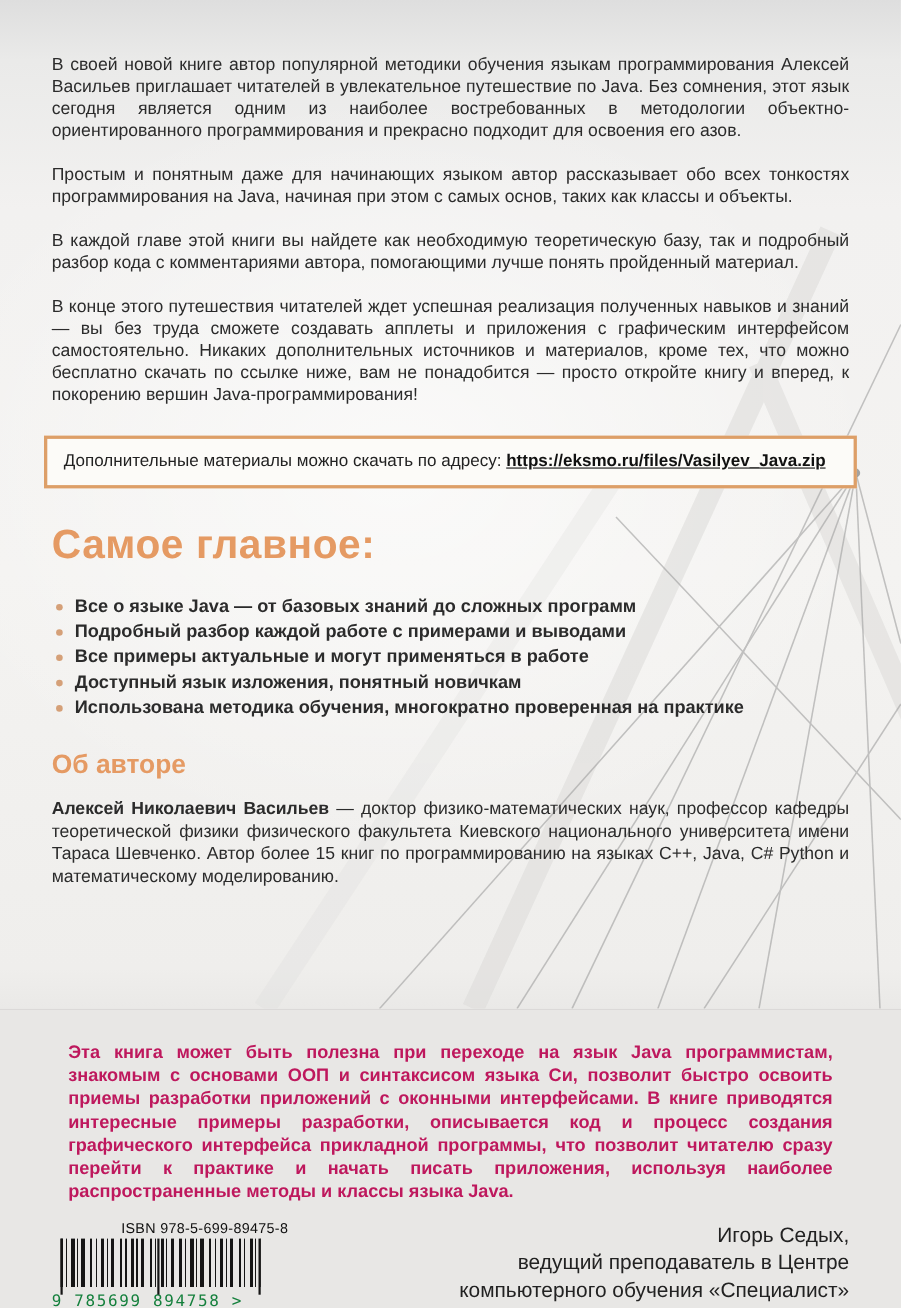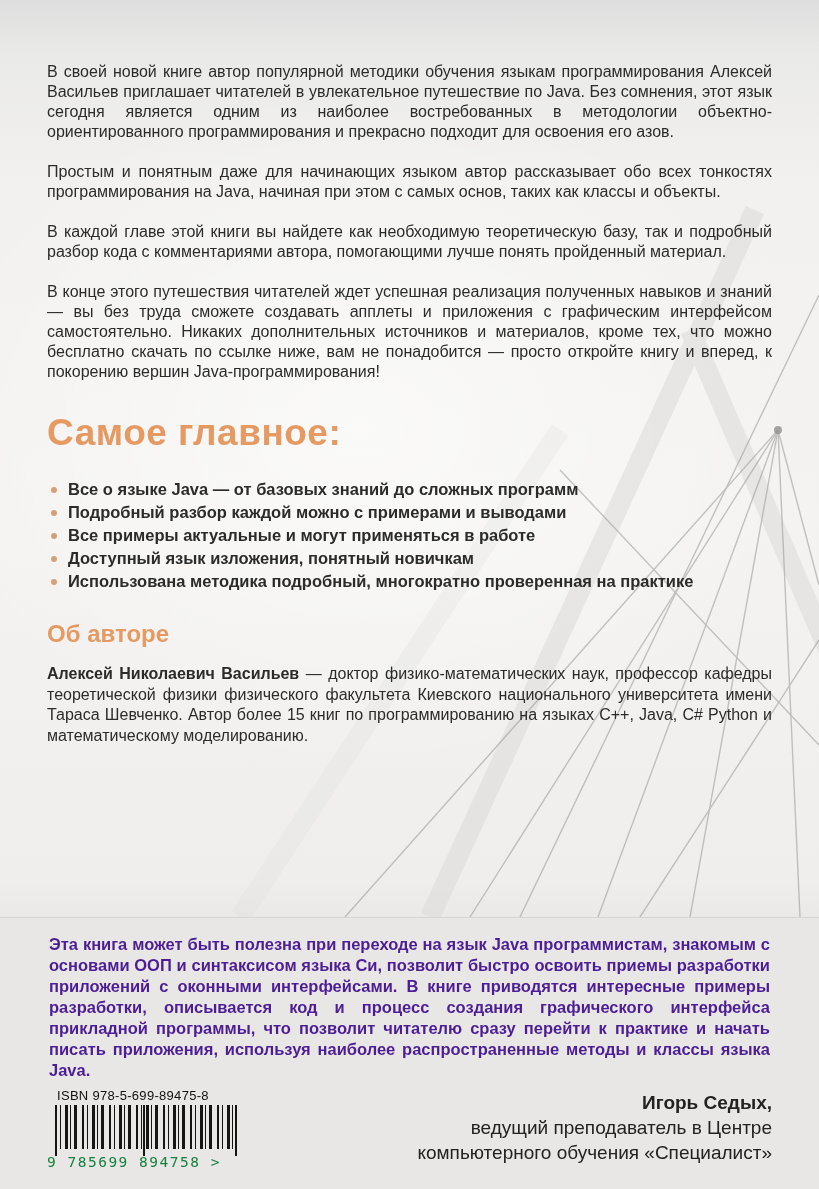--- a/index.html
+++ b/index.html
@@ -7,21 +7,21 @@
     position:relative;
     width:819px;height:1189px;
     overflow:hidden;
     font-family:"Liberation Sans", sans-serif;
     color:#2b2b2b;
     background:
       radial-gradient(ellipse 620px 480px at 44% 36%, rgba(255,255,255,.6), rgba(255,255,255,0) 72%),
       linear-gradient(180deg,#dedede 0,#eaeae9 55px,#f2f1f0 190px,#f4f3f1 520px,#efeeec 880px,#eae9e7 917px);
   }
   .decor{position:absolute;top:0;left:0;pointer-events:none;}
-  .content{position:absolute;inset:0;padding:16px 47px;box-sizing:border-box;}
+  .content{position:absolute;inset:0;padding:4px 47px;box-sizing:border-box;}
   .intro p{
     margin:0 0 20px 0;
     font-size:16px;line-height:20px;
     text-align:justify;
   }
   .intro{margin-top:46px;position:relative;}
   .download-box{
     position:relative;
     margin:26px -7px 0 -7px;
     border:3px solid #dd9f68;
@@ -64,50 +64,50 @@
     position:relative;
   }
   .band{
     position:absolute;left:0;right:0;top:917px;bottom:0;
     background:#e8e7e5;
     box-shadow:inset 0 1px 0 #d6d5d3;
     padding:15px 47px 0 47px;
     box-sizing:border-box;
   }
   .band .review-text{
-    margin:2px;
+    margin:15px;
     font-size:16.5px;line-height:21px;font-weight:bold;
-    text-align:justify;color:#4c1d95;
+    text-align:justify;color:#be185d;
   }
   .band-bottom{
     display:flex;justify-content:space-between;align-items:flex-start;
     margin-top:7px;
   }
   .isbn-block{width:215px;}
-  .isbn-label{font-size:13px;color:#111;margin:0 0 2px 10px;letter-spacing:.3px;}
+  .isbn-label{font-size:13px;color:#111;margin:0 0 2px 10px;letter-spacing:.3px;text-align:right;}
   .barcode-bars{
     position:relative;
     width:182px;height:44px;margin-left:8px;
     background:
       repeating-linear-gradient(90deg,
         #151515 0 2px, transparent 2px 5px,
         #151515 5px 6px, transparent 6px 10px,
         #151515 10px 13px, transparent 13px 15px,
         #151515 15px 16px, transparent 16px 19px,
         #151515 19px 22px, transparent 22px 27px);
   }
   .guard{position:absolute;top:0;width:2px;height:51px;background:#151515;}
   .guard.g1{left:0;} .guard.g2{left:88px;} .guard.g3{left:180px;}
   .barcode-digits{
     font-family:"DejaVu Sans Mono", monospace;
     font-size:14.5px;color:#15803d;
     letter-spacing:1.5px;margin-top:5px;white-space:nowrap;
   }
   .signature{text-align:right;font-size:19px;line-height:25px;color:#222;margin-top:2px;}
-  .signature .sig-name{font-weight:bold;}
+  .signature .sig-name{font-weight:normal;}
 </style>
 </head>
 <body>
 
 <div class="page">
 
   <svg class="decor" width="819" height="917" viewBox="0 0 819 917">
     <g stroke="#dcdbd9" stroke-width="20" opacity="0.55">
       <line x1="755" y1="210" x2="430" y2="917"></line>
       <line x1="690" y1="330" x2="880" y2="770"></line>
@@ -129,29 +129,30 @@
 
   <div class="content">
 
     <div class="intro">
       <p>В своей новой книге автор популярной методики обучения языкам программирования Алексей Васильев приглашает читателей в увлекательное путешествие по Java. Без сомнения, этот язык сегодня является одним из наиболее востребованных в методологии объектно-ориентированного программирования и прекрасно подходит для освоения его азов.</p>
       <p>Простым и понятным даже для начинающих языком автор рассказывает обо всех тонкостях программирования на Java, начиная при этом с самых основ, таких как классы и объекты.</p>
       <p>В каждой главе этой книги вы найдете как необходимую теоретическую базу, так и подробный разбор кода с комментариями автора, помогающими лучше понять пройденный материал.</p>
       <p>В конце этого путешествия читателей ждет успешная реализация полученных навыков и знаний — вы без труда сможете создавать апплеты и приложения с графическим интерфейсом самостоятельно. Никаких дополнительных источников и материалов, кроме тех, что можно бесплатно скачать по ссылке ниже, вам не понадобится — просто откройте книгу и вперед, к покорению вершин Java-программирования!</p>
     </div>
 
+    <div class="download-box"><span>Дополнительные материалы можно скачать по адресу: </span><a href="#">https://eksmo.ru/files/Vasilyev_Java.zip</a></div>
 
     <h1 class="h-main">Самое главное:</h1>
 
     <ul class="bullets">
       <li><span>Все о языке Java — от базовых знаний до сложных программ</span></li>
-      <li><span>Подробный разбор каждой можно с примерами и выводами</span></li>
+      <li><span>Подробный разбор каждой работе с примерами и выводами</span></li>
       <li><span>Все примеры актуальные и могут применяться в работе</span></li>
       <li><span>Доступный язык изложения, понятный новичкам</span></li>
-      <li><span>Использована методика подробный, многократно проверенная на практике</span></li>
+      <li><span>Использована методика обучения, многократно проверенная на практике</span></li>
     </ul>
 
     <h2 class="h-sub">Об авторе</h2>
 
     <p class="author-par"><b>Алексей Николаевич Васильев</b><span> — доктор физико-математических наук, профессор кафедры теоретической физики физического факультета Киевского национального университета имени Тараса Шевченко. Автор более 15 книг по программированию на языках C++, Java, C# Python и математическому моделированию.</span></p>
   </div>
 
   <div class="band">
     <p class="review-text">Эта книга может быть полезна при переходе на язык Java программистам, знакомым с основами ООП и синтаксисом языка Си, позволит быстро освоить приемы разработки приложений с оконными интерфейсами. В книге приводятся интересные примеры разработки, описывается код и процесс создания графического интерфейса прикладной программы, что позволит читателю сразу перейти к практике и начать писать приложения, используя наиболее распространенные методы и классы языка Java.</p>
 

